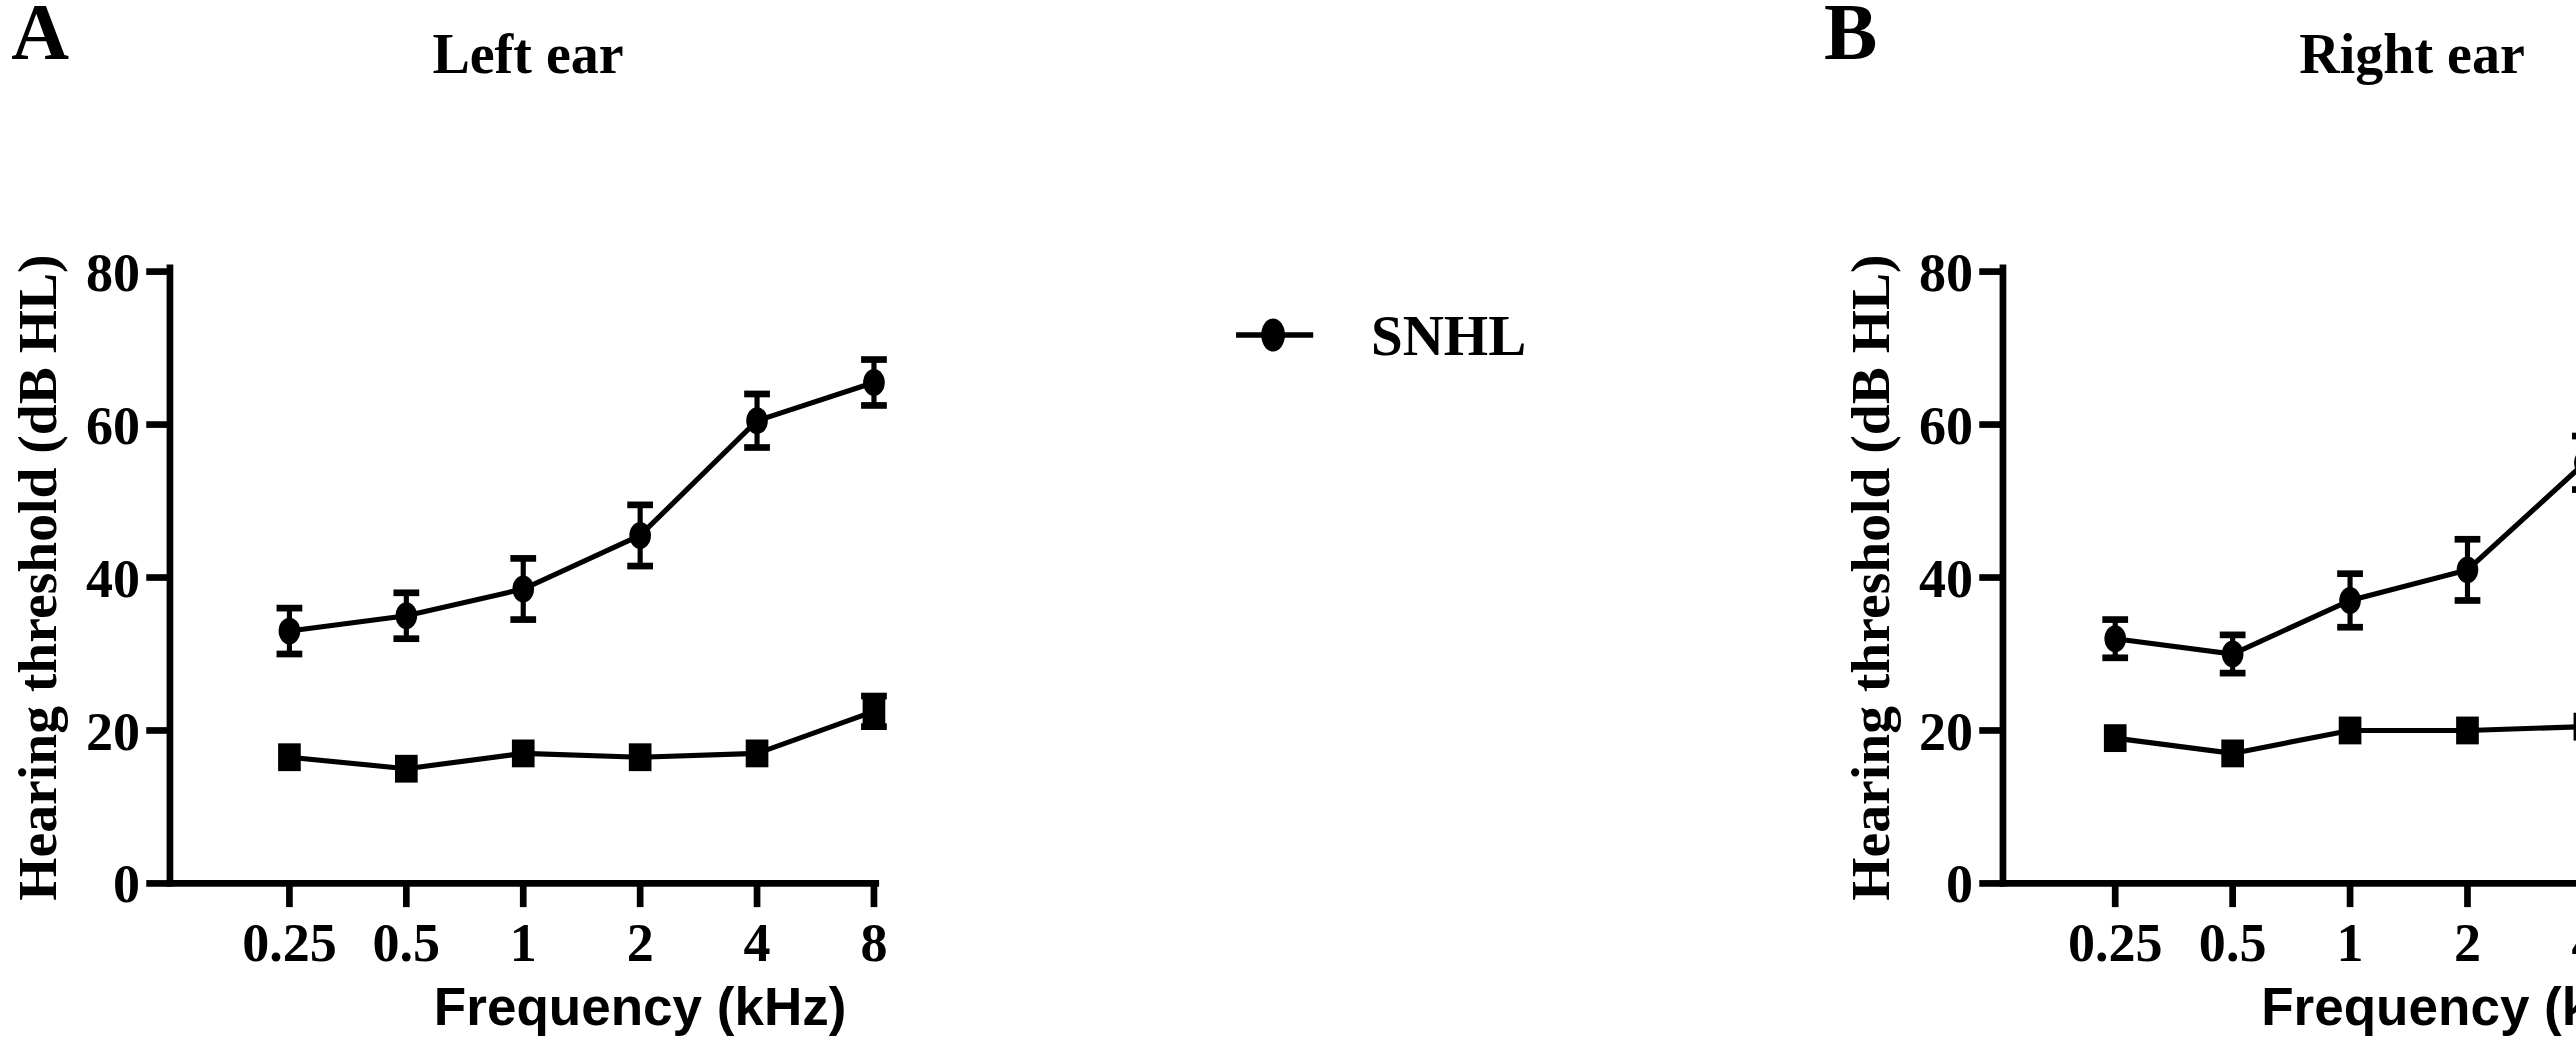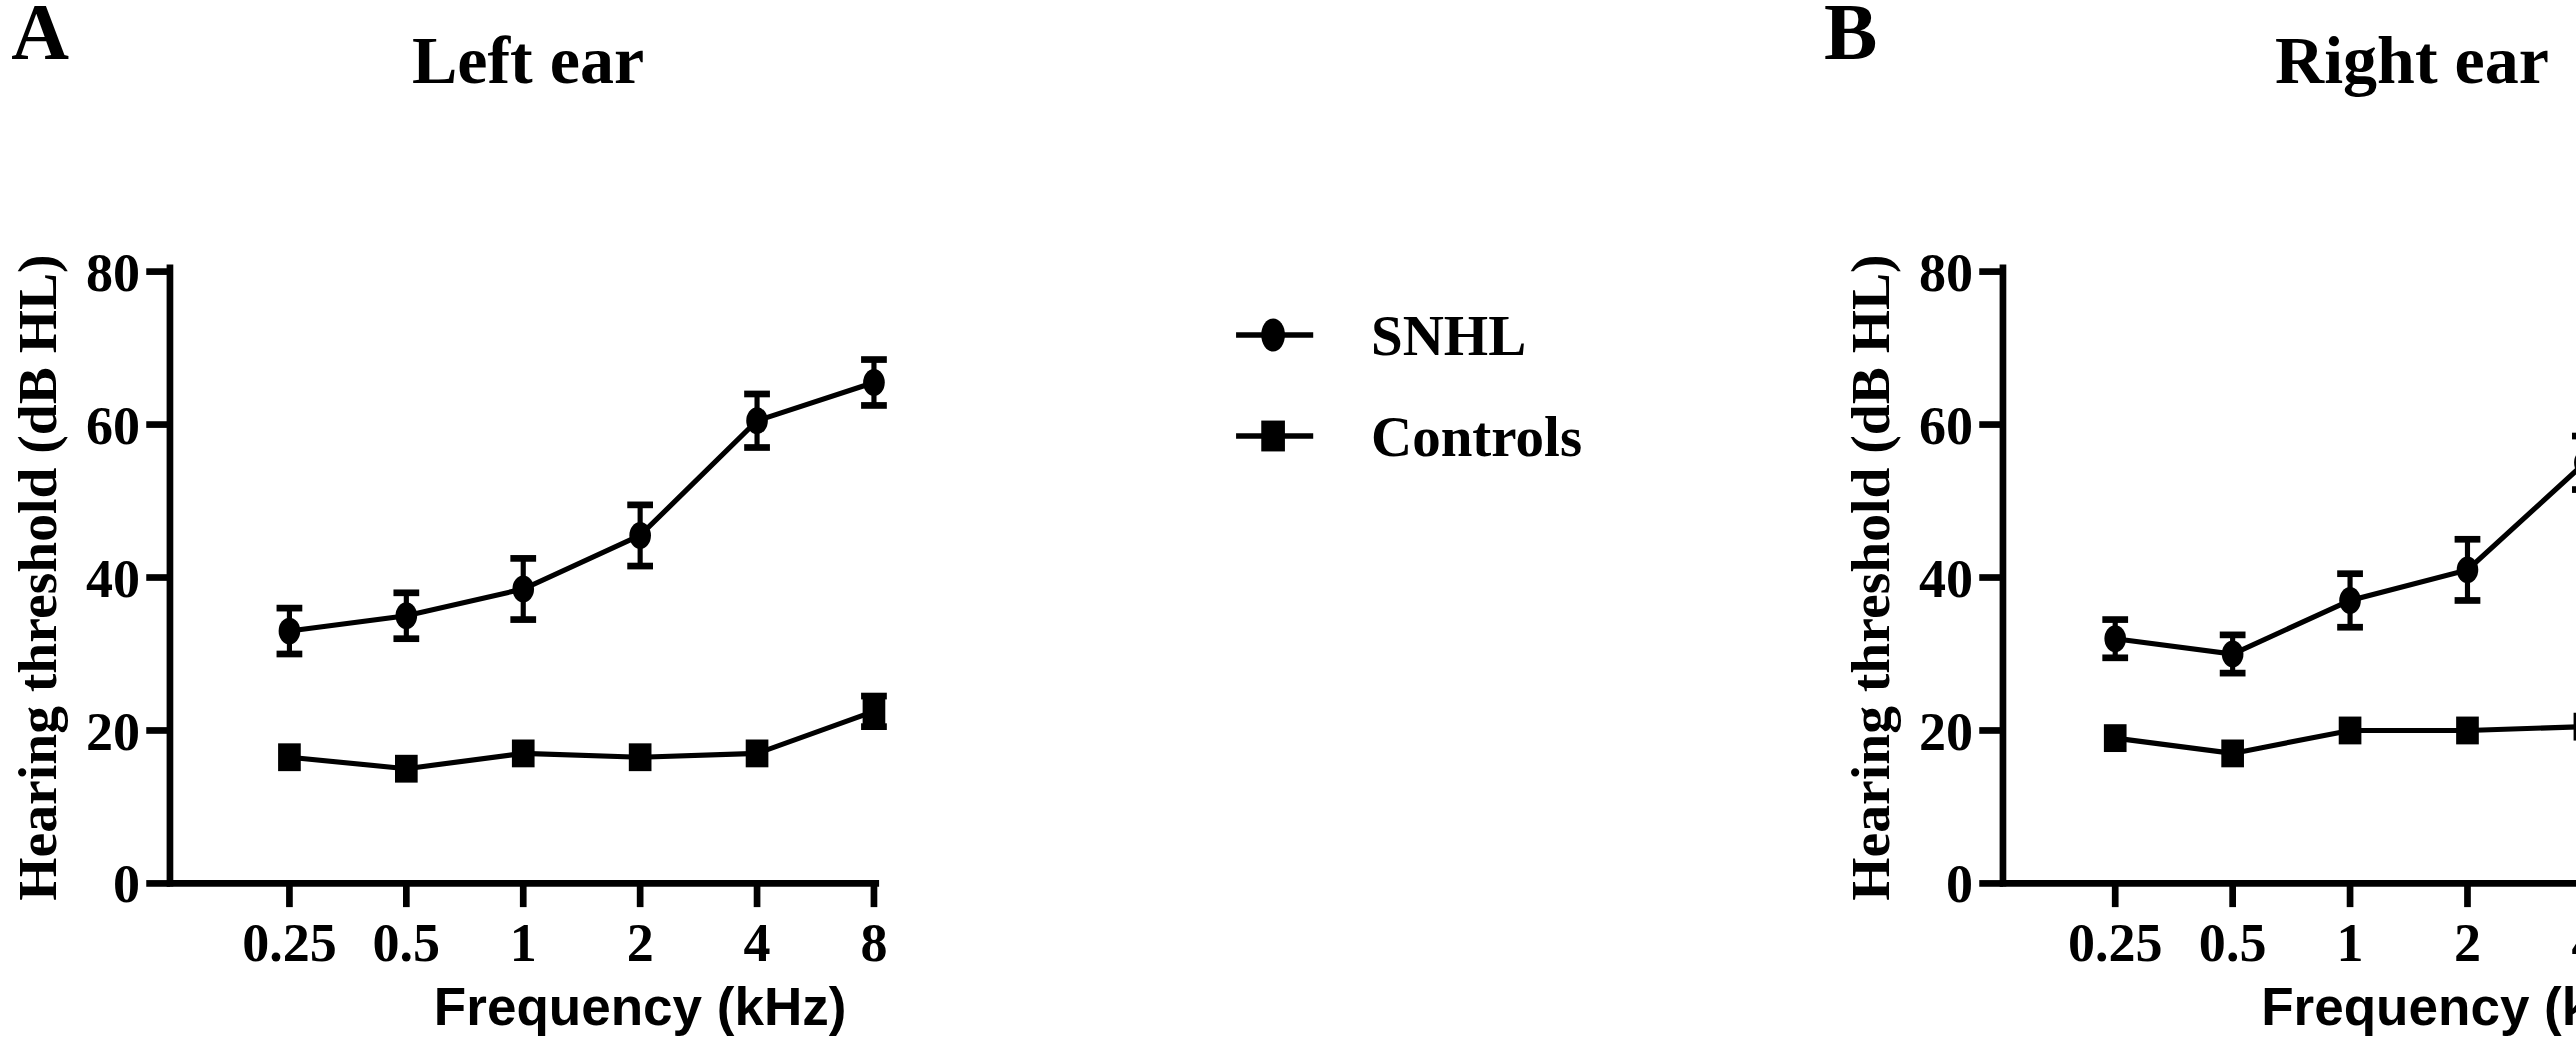--- a/index.html
+++ b/index.html
@@ -32,21 +32,21 @@
   }
   #panel-letter-a { left: 11.3px; }
   #panel-letter-b { left: 1824px; }
   .panel-title {
     position: absolute;
     top: 26px;
     width: 726px;
     text-align: center;
     font-family: "Liberation Serif", "DejaVu Serif", serif;
     font-weight: bold;
-    font-size: 68px;
+    font-size: 56px;
     line-height: 1;
     color: #000;
   }
   #panel-title-a { left: 165px; }
   #panel-title-b { left: 2049px; }
   svg.chart {
     position: absolute;
     top: 0;
     width: 927px;
     height: 1051px;
@@ -169,27 +169,20 @@
     </svg>
 
   <div class="legend">
     <div class="legend-row">
       <svg class="legend-marker" id="legend-marker-0" viewBox="0 0 200 140" width="103" height="72">
           <line x1="0" y1="70" x2="150" y2="70" stroke="#000000" stroke-width="11"></line>
           <ellipse cx="72" cy="70" rx="23" ry="32" fill="#000000"></ellipse>
         </svg>
       <span class="legend-label">SNHL</span>
     </div>
-    <div class="legend-row">
-      <svg class="legend-marker" id="legend-marker-1" viewBox="0 0 200 140" width="103" height="72">
-          <line x1="0" y1="70" x2="150" y2="70" stroke="#000000" stroke-width="11"></line>
-          <rect x="49" y="40" width="46" height="60" fill="#000000"></rect>
-        </svg>
-      <span class="legend-label">Controls</span>
-    </div>
   </div>
 
   <div class="panel-letter" id="panel-letter-b">B</div>
 
   <div class="panel-title" id="panel-title-b">Right ear</div>
 
   <svg class="chart" id="chartB" viewBox="0 0 1800 2040" width="927" height="1051">
       <line x1="330" y1="513" x2="330" y2="1721" stroke="#000000" stroke-width="13"></line>
       <line x1="324" y1="1715" x2="1698" y2="1715" stroke="#000000" stroke-width="13"></line>
       <line x1="284" y1="1715" x2="330" y2="1715" stroke="#000000" stroke-width="13"></line>

